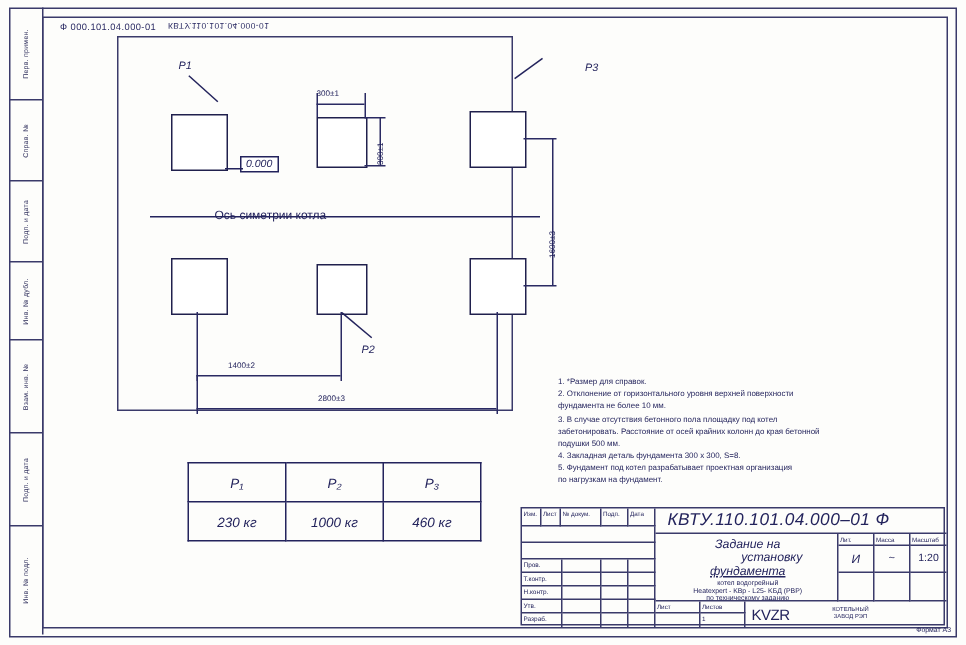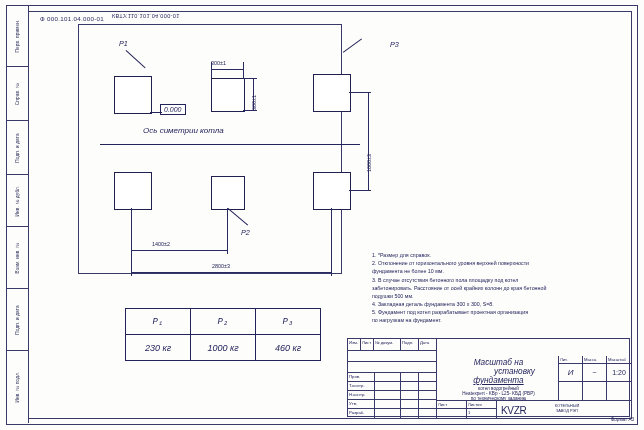--- a/index.html
+++ b/index.html
@@ -32,30 +32,30 @@
   .dim-vline{position:absolute;background:#2a2a63;width:0.7px;}
   .ext{position:absolute;background:#2a2a63;width:0.6px;}
   .exth{position:absolute;background:#2a2a63;height:0.6px;}
   .dimtxt{position:absolute;font-size:5.4px;color:#23235c;white-space:nowrap;}
   .dimtxt-v{position:absolute;font-size:5.4px;color:#23235c;white-space:nowrap;transform:rotate(-90deg);transform-origin:left top;}
 
   .leader{position:absolute;background:#23235c;height:0.7px;transform-origin:left center;}
   .label{position:absolute;font-size:7.2px;color:#23235c;font-style:italic;}
 
   .zero-box{position:absolute;border:1px solid #23235c;padding:1px 3px;font-size:7px;color:#23235c;background:#fff;font-style:italic;}
-  .axis-text{position:absolute;font-size:8px;font-style:italic;color:#23235c;white-space:nowrap;}
+  .axis-text{position:absolute;font-size:8px;color:#23235c;white-space:nowrap;margin-top:13px;}
 
   
   .notes{position:absolute;left:372px;top:252px;width:244px;font-size:5.3px;color:#23235c;line-height:1.45;}
   .notes div{margin-bottom:0.5px;}
 
   
   .mtable{position:absolute;left:125px;top:308px;border-collapse:collapse;}
   .mtable td{border:1px solid #23235c;width:62px;height:23px;text-align:center;font-size:9px;color:#23235c;font-style:italic;}
-  .mtable td.h{font-size:9px;font-family:Liberation Mono, monospace;}
+  .mtable td.h{font-size:9px;}
 
   
   .tb{position:absolute;left:347px;top:338px;width:283px;height:79px;border:1px solid #3a3a6a;box-sizing:border-box;}
   .tb .c{position:absolute;box-sizing:border-box;border-right:1px solid #3a3a6a;border-bottom:1px solid #3a3a6a;font-size:4.3px;color:#23235c;padding:0.5px 1px;overflow:hidden;}
   .tb .nbb{border-bottom:none;}
   .docnum{position:absolute;font-size:11.5px;font-style:italic;color:#23235c;letter-spacing:.3px;}
   .tname{position:absolute;font-size:8.2px;font-style:italic;color:#23235c;text-align:center;width:100%;}
   .tsmall{position:absolute;font-size:4.6px;color:#23235c;text-align:center;width:100%;}
   .hdr{font-size:4.2px;text-align:center;color:#23235c;}
   .fmt{position:absolute;right:10px;bottom:8px;font-size:4.6px;color:#23235c;}
@@ -202,23 +202,26 @@
     <div class="c" style="left:0;top:61px;width:27px;height:9px;"><span>Утв.</span></div>
     <div class="c" style="left:27px;top:61px;width:26px;height:9px;"></div>
     <div class="c" style="left:53px;top:61px;width:18px;height:9px;"></div>
     <div class="c" style="left:71px;top:61px;width:18px;height:9px;"></div>
 
     <div class="c nbb" style="left:0;top:70px;width:27px;height:9px;"><span>Разраб.</span></div>
     <div class="c nbb" style="left:27px;top:70px;width:26px;height:9px;"></div>
     <div class="c nbb" style="left:53px;top:70px;width:18px;height:9px;"></div>
     <div class="c nbb" style="left:71px;top:70px;width:18px;height:9px;"></div>
 
+    <div class="c" style="left:89px;top:0;width:194px;height:17px;border-right:none;">
+      <span class="docnum" style="left:8px;top:2px;">КВТУ.110.101.04.000–01  Ф</span>
+    </div>
 
     <div class="c" style="left:89px;top:17px;width:122px;height:45px;">
-      <span class="tname" style="top:2px;">Масштаб на</span>
+      <span class="tname" style="top:2px;">Задание на</span>
       <span class="tname" style="top:11px;margin-left:16px;">установку</span>
       <span class="tname" style="top:20px;text-decoration:underline;">фундамента</span>
       <span class="tsmall" style="top:30px;">котел водогрейный</span>
       <span class="tsmall" style="top:35px;">Heatexpert - KBp - L25- KБД (РВР)</span>
       <span class="tsmall" style="top:40px;">по техническому заданию</span>
     </div>
 
     <div class="c" style="left:211px;top:17px;width:24px;height:8px;"><span class="hdr">Лит.</span></div>
     <div class="c" style="left:235px;top:17px;width:24px;height:8px;"><span class="hdr">Масса</span></div>
     <div class="c" style="left:259px;top:17px;width:24px;height:8px;border-right:none;"><span class="hdr">Масштаб</span></div>

